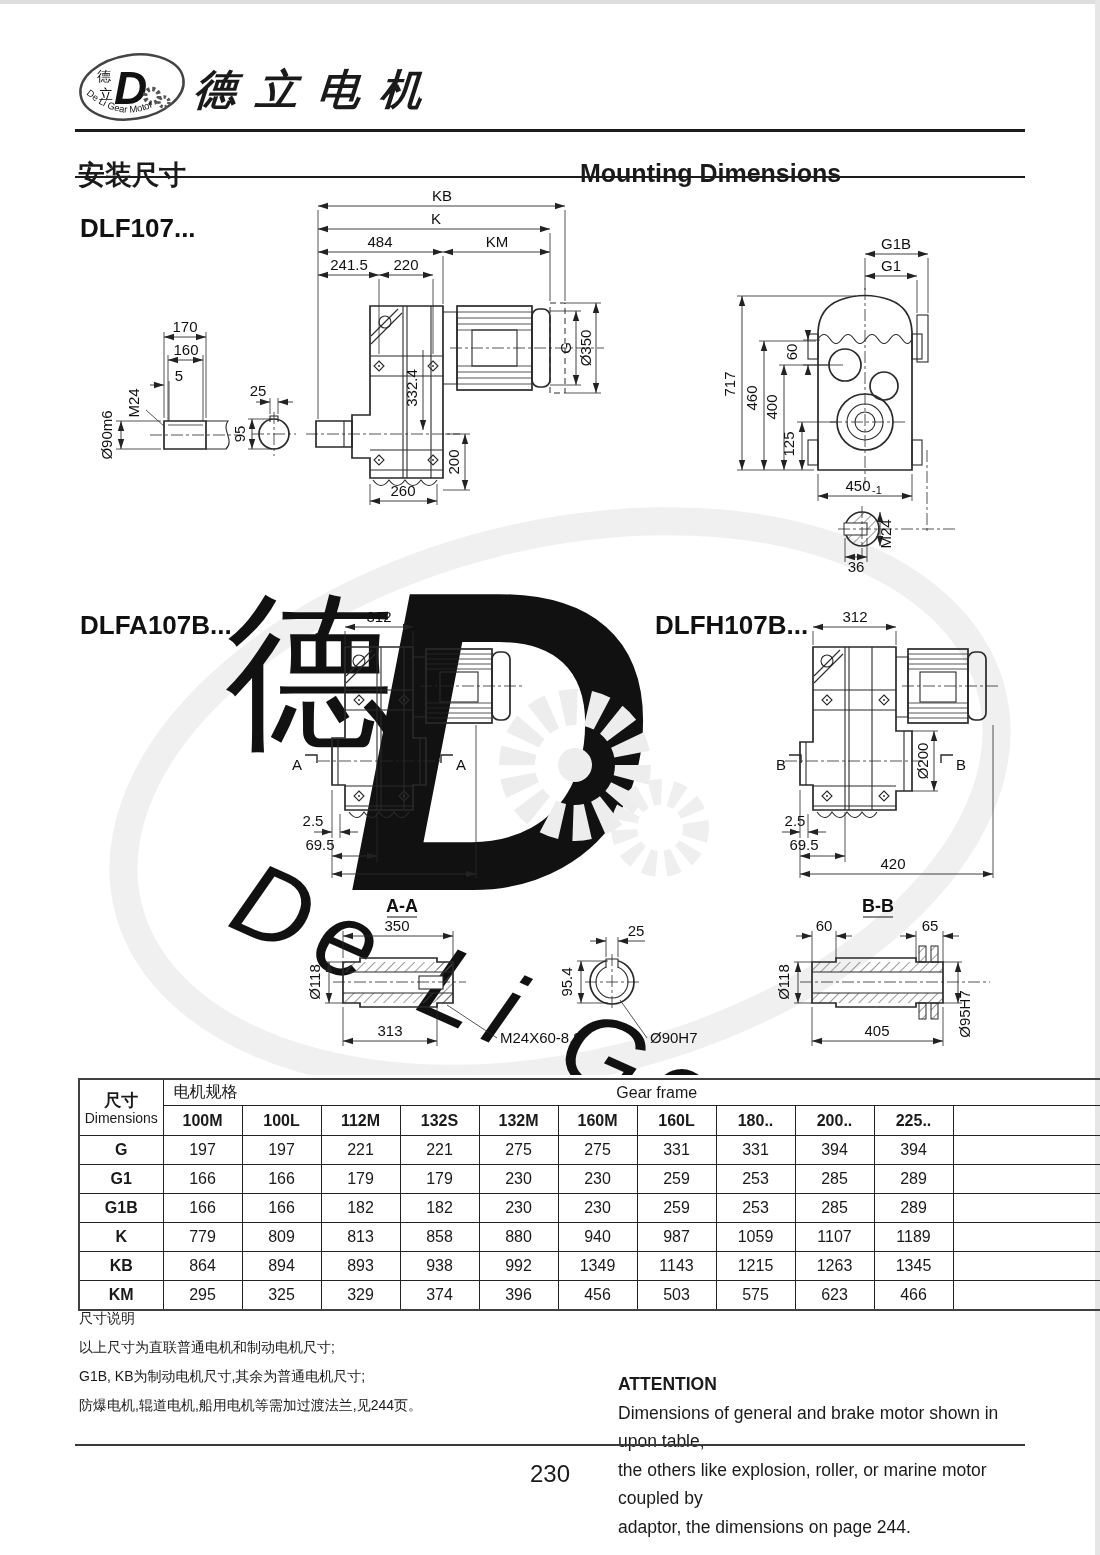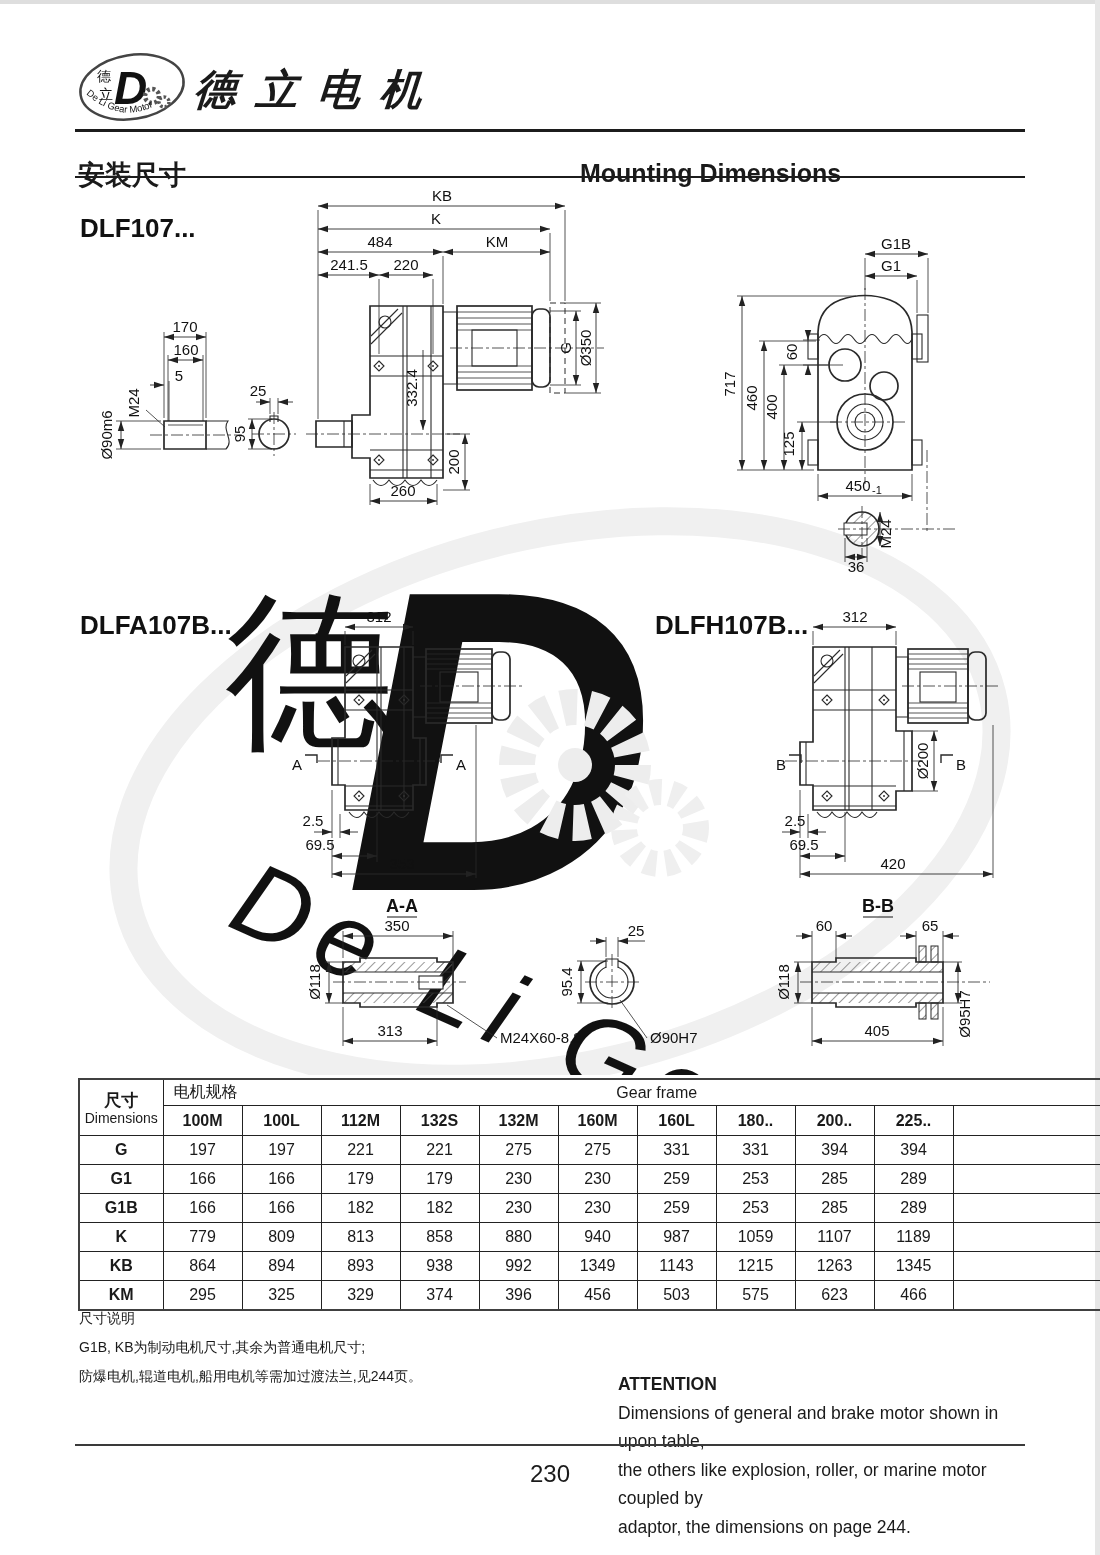--- a/index.html
+++ b/index.html
@@ -592,20 +592,21 @@
       <td>575</td>
       <td>623</td>
       <td>466</td>
       <td></td>
     </tr>
   </tbody>
     </table>
 
   <div class="notes-cn">
     <div>尺寸说明</div>
+    <div>以上尺寸为直联普通电机和制动电机尺寸;</div>
     <div>G1B, KB为制动电机尺寸,其余为普通电机尺寸;</div>
     <div>防爆电机,辊道电机,船用电机等需加过渡法兰,见244页。</div>
   </div>
   <div class="notes-en">
     <div class="nt">ATTENTION</div>
     <div>Dimensions of general and brake motor shown in upon table,</div>
     <div>the others like explosion, roller, or marine motor coupled by</div>
     <div>adaptor, the dimensions on page 244.</div>
   </div>
 

